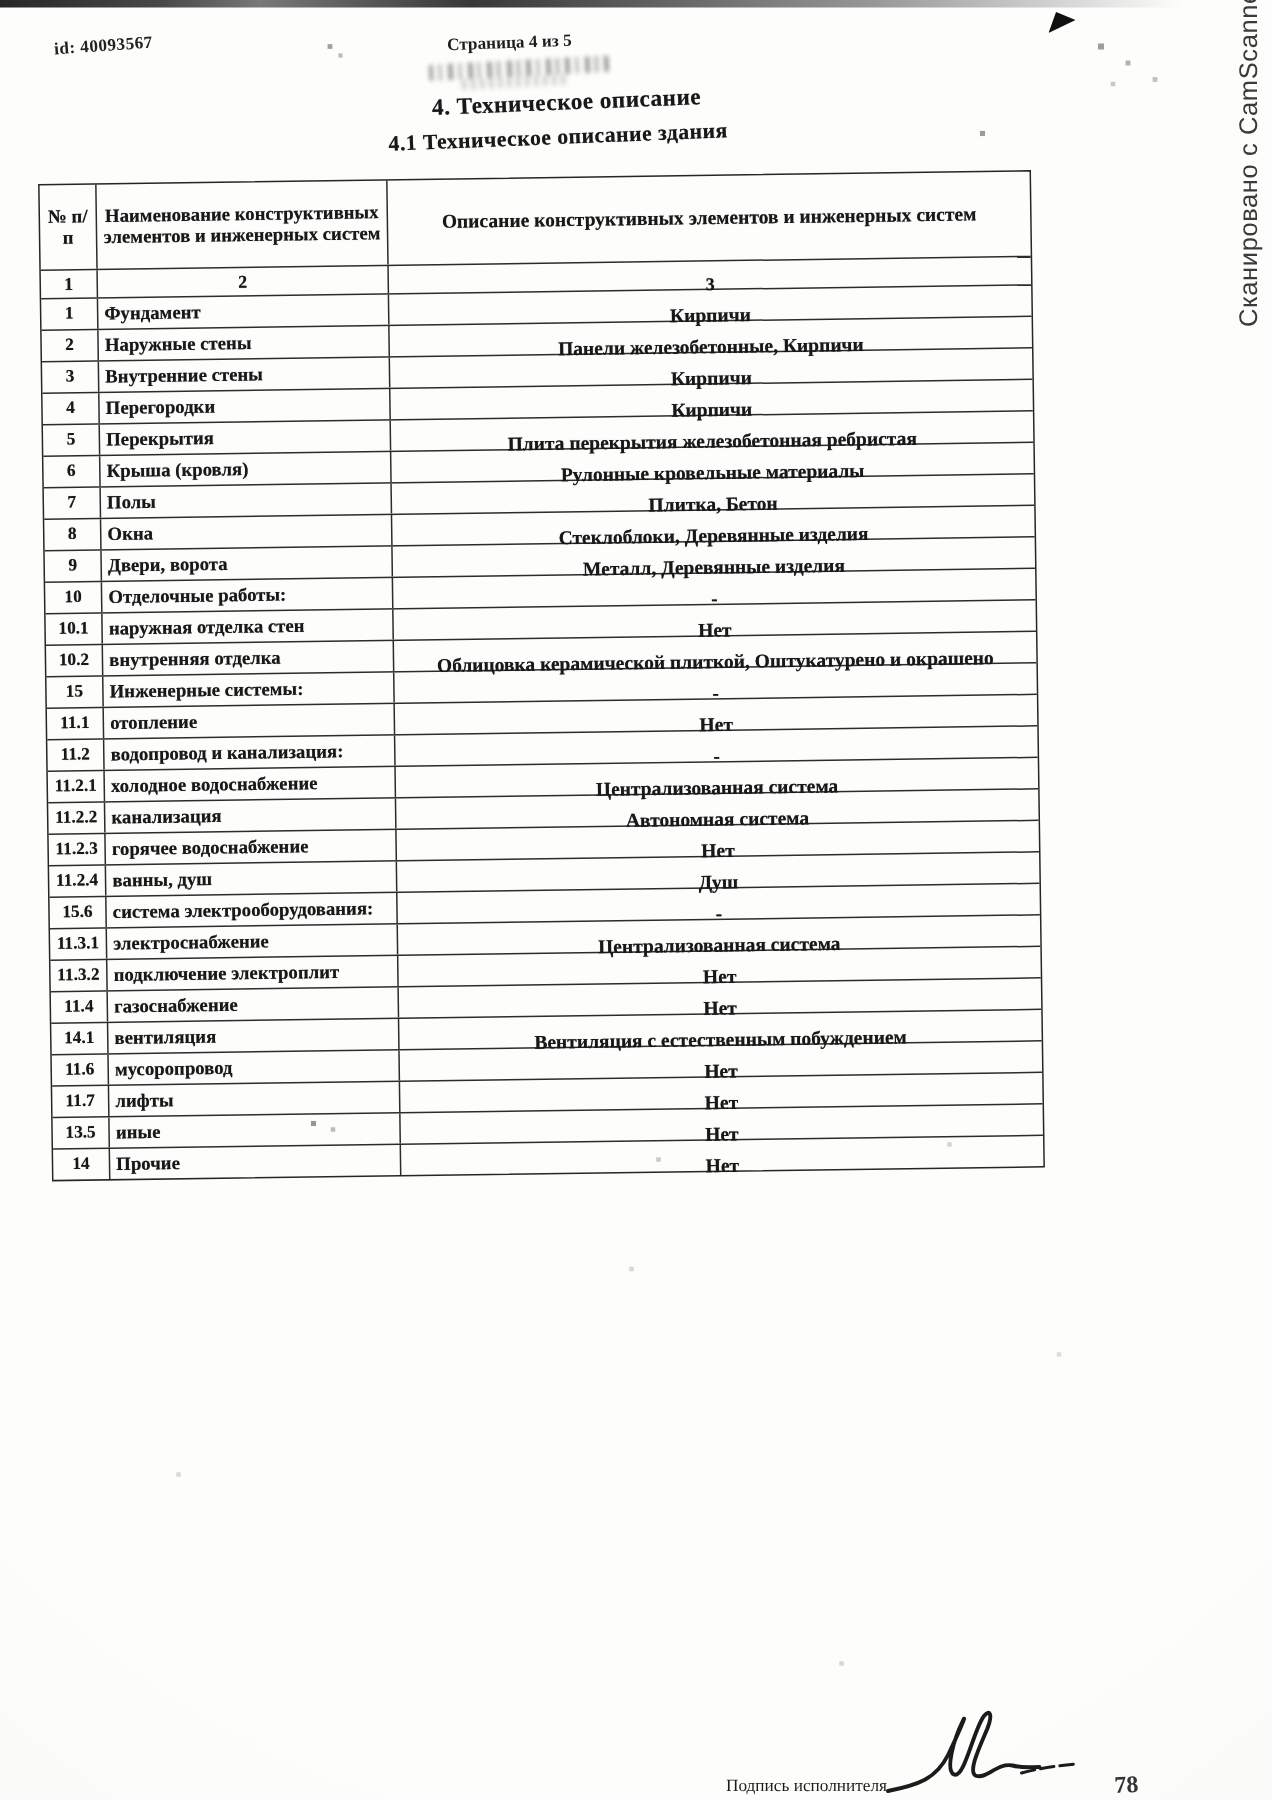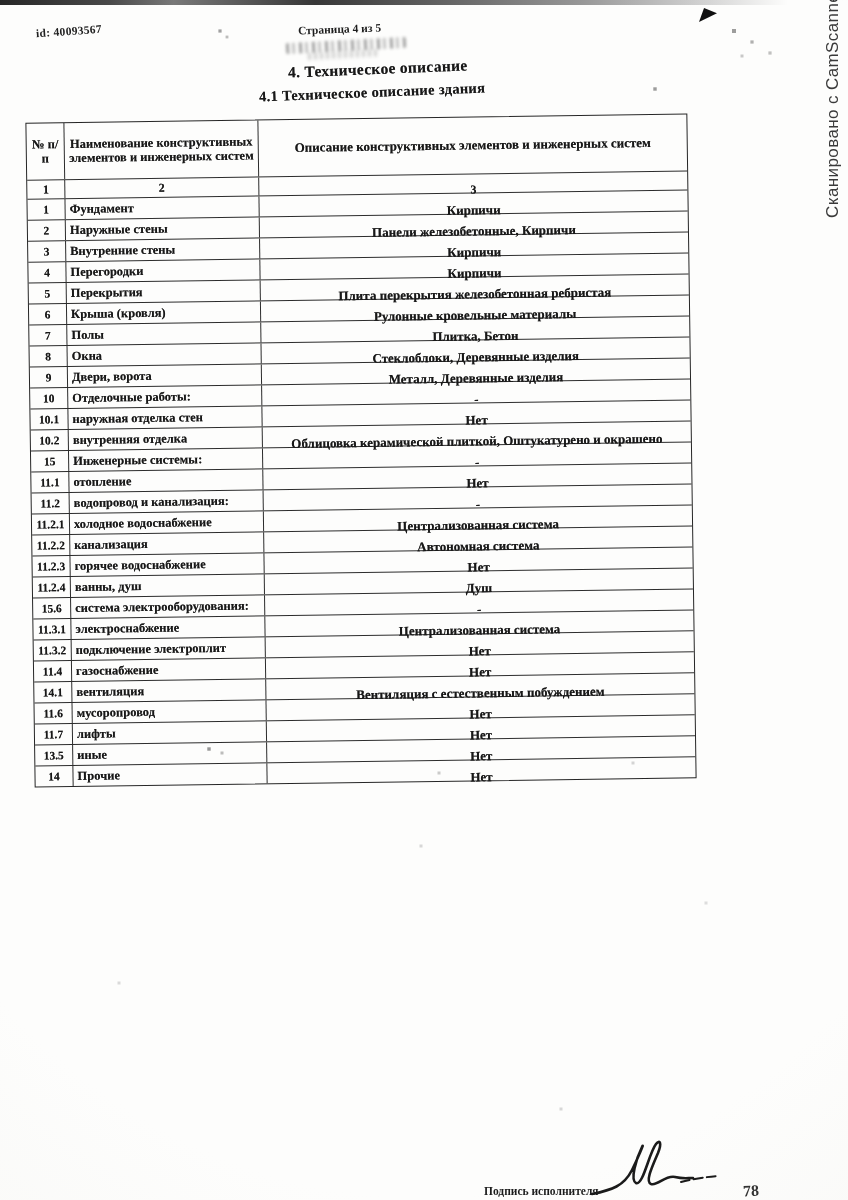--- a/index.html
+++ b/index.html
@@ -90,21 +90,21 @@
   .numrow .td{text-align:center; line-height:18px;}
   .numrow .td.shift{position:relative; top:8px; line-height:14px;}
   .row{height:20px; font-weight:bold;}
   .row .num{text-align:center; font-size:11.5px; line-height:20px; white-space:nowrap;}
   .row .label{font-size:12.5px; line-height:20px; padding-left:4px; white-space:nowrap;}
   .row .value{
     text-align:center; font-size:13px; line-height:14px; white-space:nowrap;
     position:relative; top:10px;
   }
   
-  .sig-label{position:absolute; left:484px; top:1185px; font-weight:bold; font-size:11.5px; color:#1c1c1c;}
+  .sig-label{position:absolute; left:484px; top:1185px; font-weight:normal; font-size:11.5px; color:#1c1c1c;}
   .signature{position:absolute; left:586px; top:1136px;}
   .page-num{position:absolute; left:743px; top:1182px; font-weight:bold; font-size:16px; color:#333; transform:rotate(-3deg);}
 </style>
 </head>
 <body>
 
 <div class="page">
 
   <div class="top-band"></div>
   <div class="speckles"></div>

